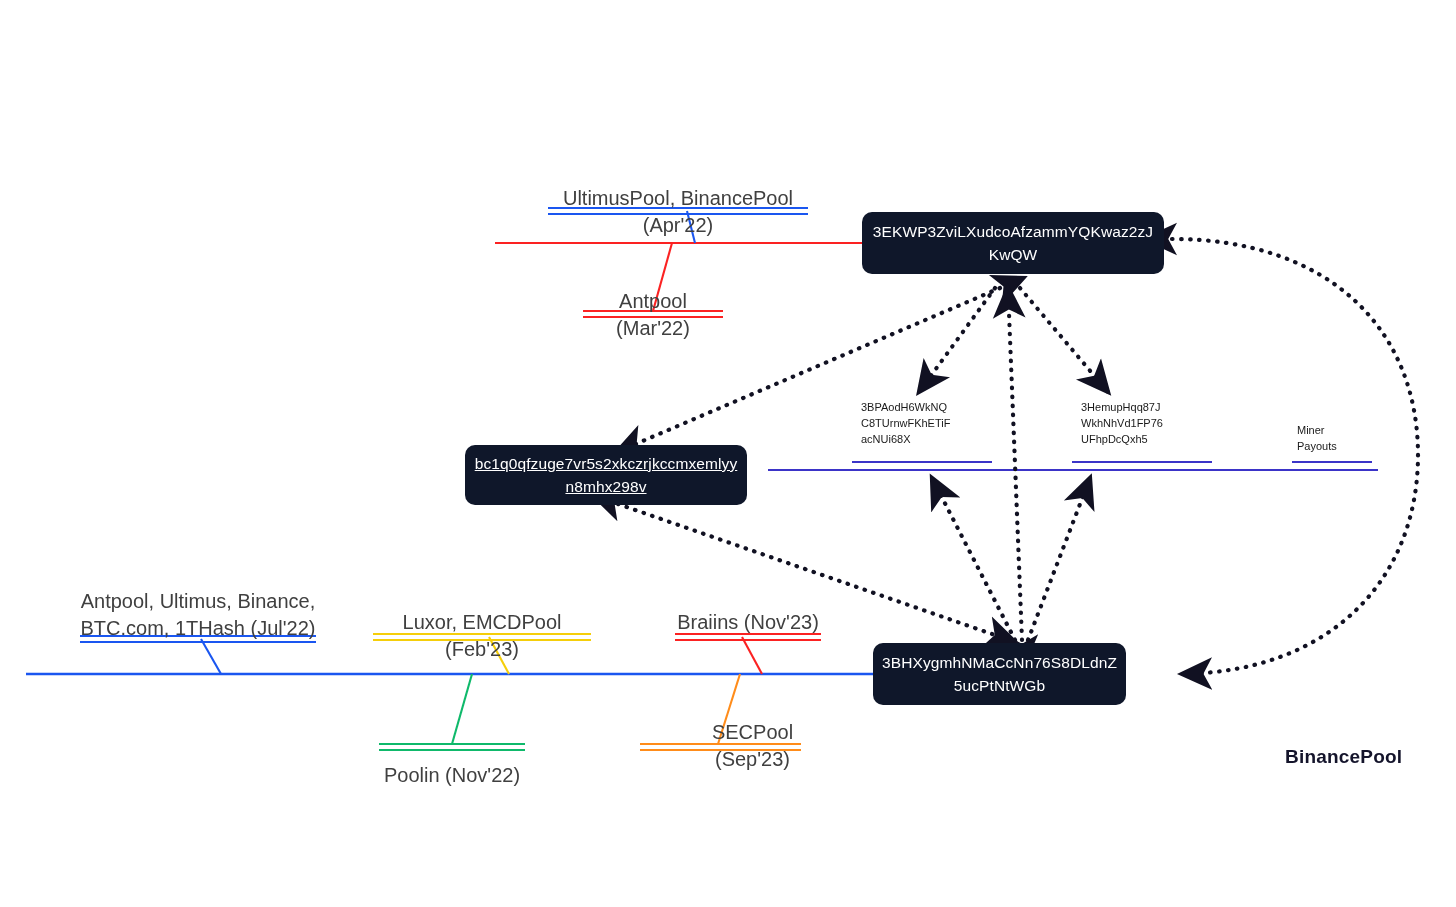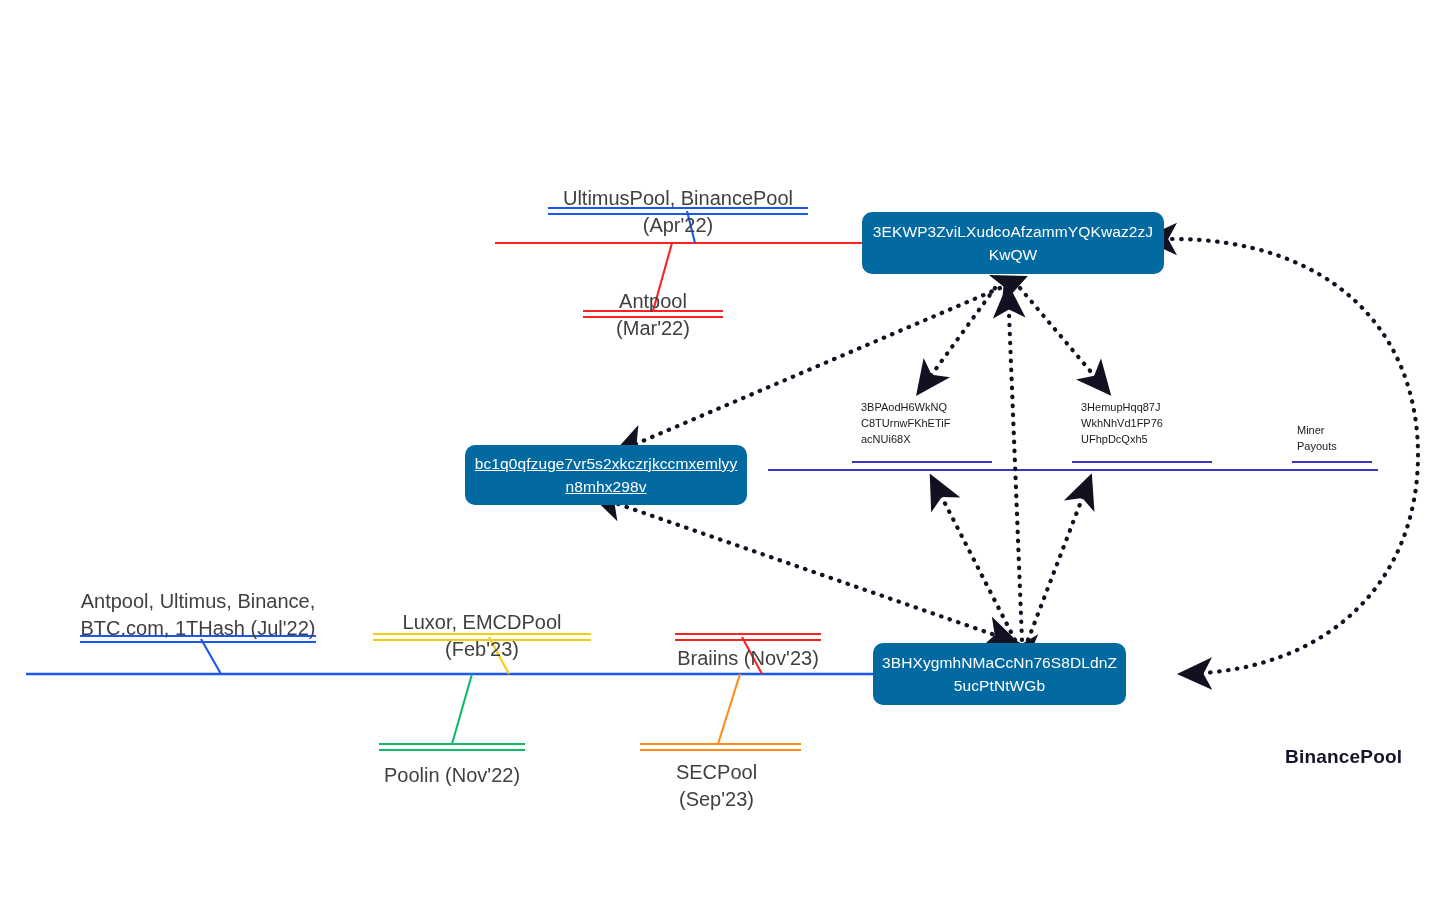--- a/index.html
+++ b/index.html
@@ -6,21 +6,21 @@
   body{
     width:1456px;height:907px;position:relative;overflow:hidden;
     font-family:"Liberation Sans","DejaVu Sans",sans-serif;
     background:#ffffff;
   }
   #canvas{position:absolute;inset:0;width:1456px;height:907px;}
   #svg-layer{position:absolute;left:0;top:0;width:1456px;height:907px;}
 
   .addr-box{
     position:absolute;
-    background:#0369a1;
+    background:#0f172a;
     color:#ffffff;
     border-radius:10px;
     display:flex;align-items:center;justify-content:center;
     text-align:center;
     font-size:15.5px;
     line-height:1.5;
     letter-spacing:.1px;
     padding:8px 8px;
     box-sizing:border-box;
     word-break:break-all;
@@ -161,21 +161,21 @@
 
   <div class="tl-label" style="left:528px;top:185px;width:300px;">UltimusPool, BinancePool (Apr'22)</div>
 
   <div class="tl-label" style="left:583px;top:288px;width:140px;">Antpool (Mar'22)</div>
 
   <div class="tl-label" style="left:78px;top:588px;width:240px;">Antpool, Ultimus, Binance,
 BTC.com, 1THash (Jul'22)</div>
 
   <div class="tl-label" style="left:372px;top:609px;width:220px;">Luxor, EMCDPool (Feb'23)</div>
 
-  <div class="tl-label" style="left:675px;top:609px;width:146px;margin-top:36px;">Braiins (Nov'23)</div>
+  <div class="tl-label" style="left:675px;top:609px;width:146px;">Braiins (Nov'23)</div>
 
   <div class="tl-label" style="left:379px;top:762px;width:146px;">Poolin (Nov'22)</div>
 
-  <div class="tl-label" style="left:636px;top:719px;width:161px;margin-top:40px;">SECPool (Sep'23)</div>
+  <div class="tl-label" style="left:672px;top:719px;width:161px;">SECPool (Sep'23)</div>
 
   <div class="watermark" style="left:1285px;top:746px;">BinancePool</div>
 
 </div>
 
 </body></html>

